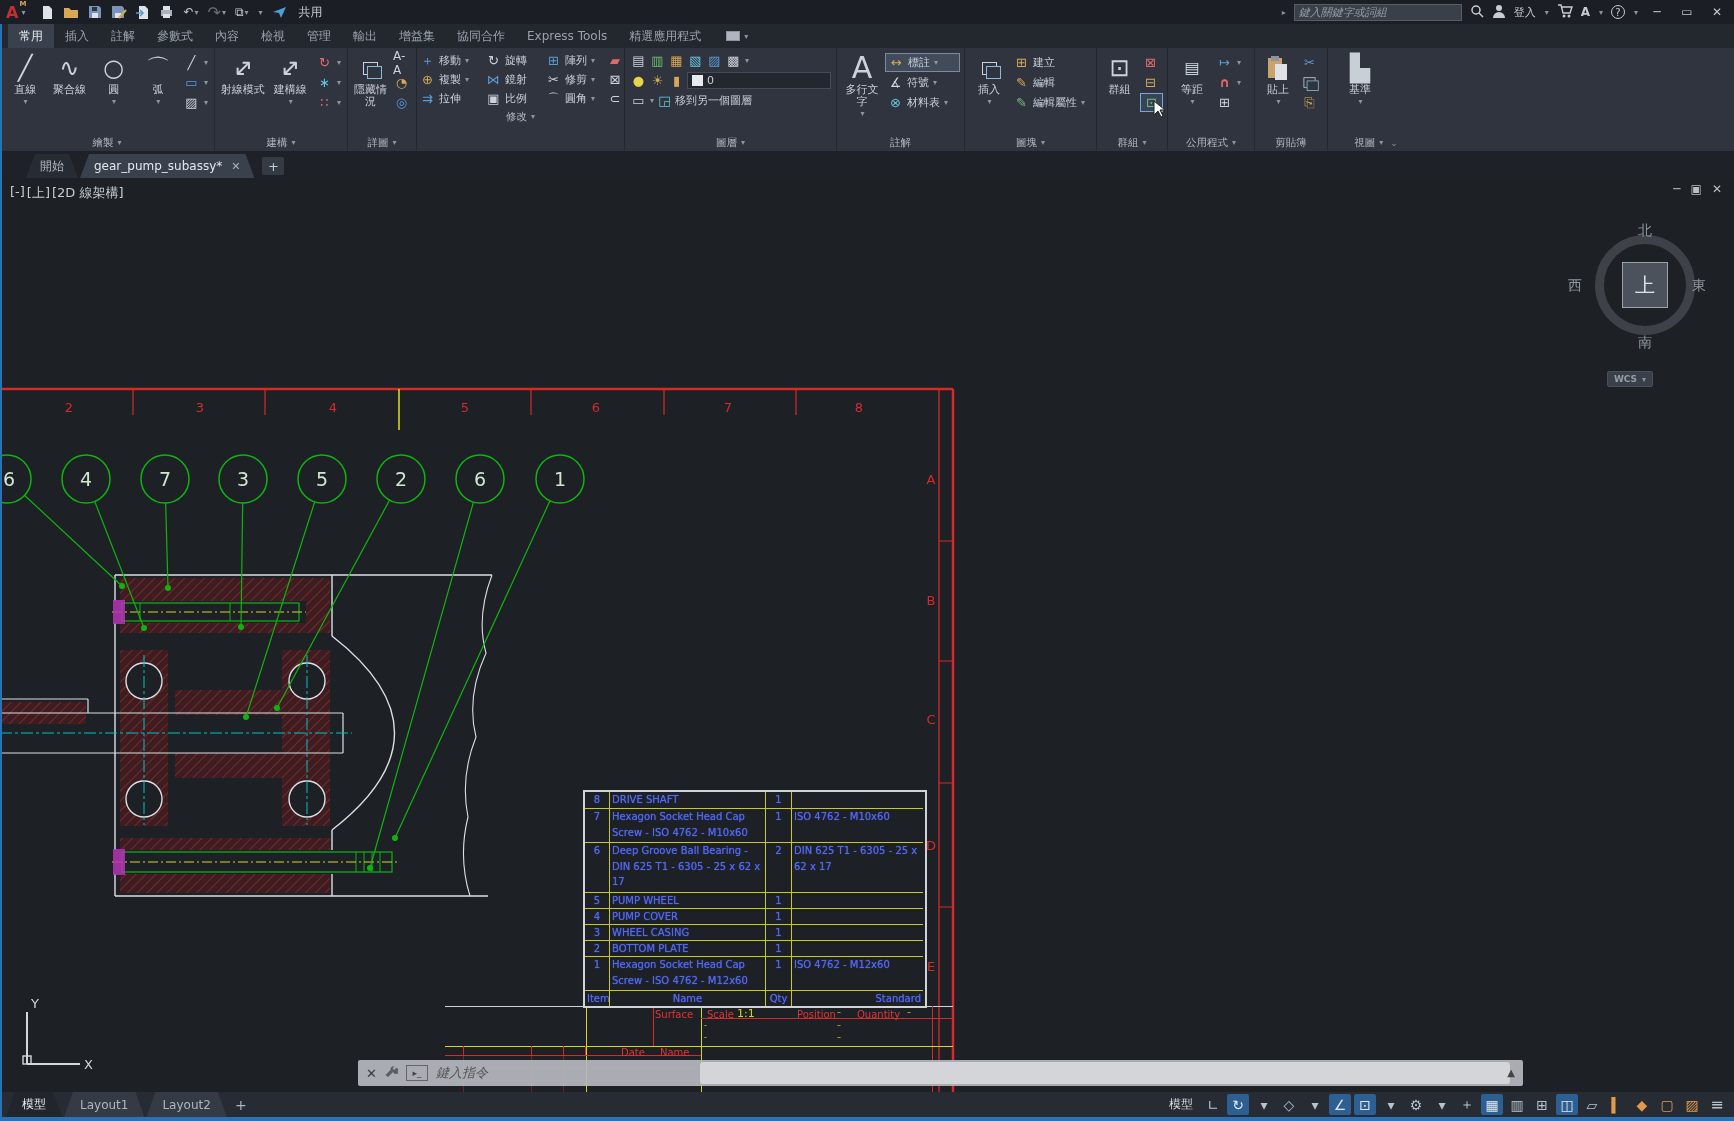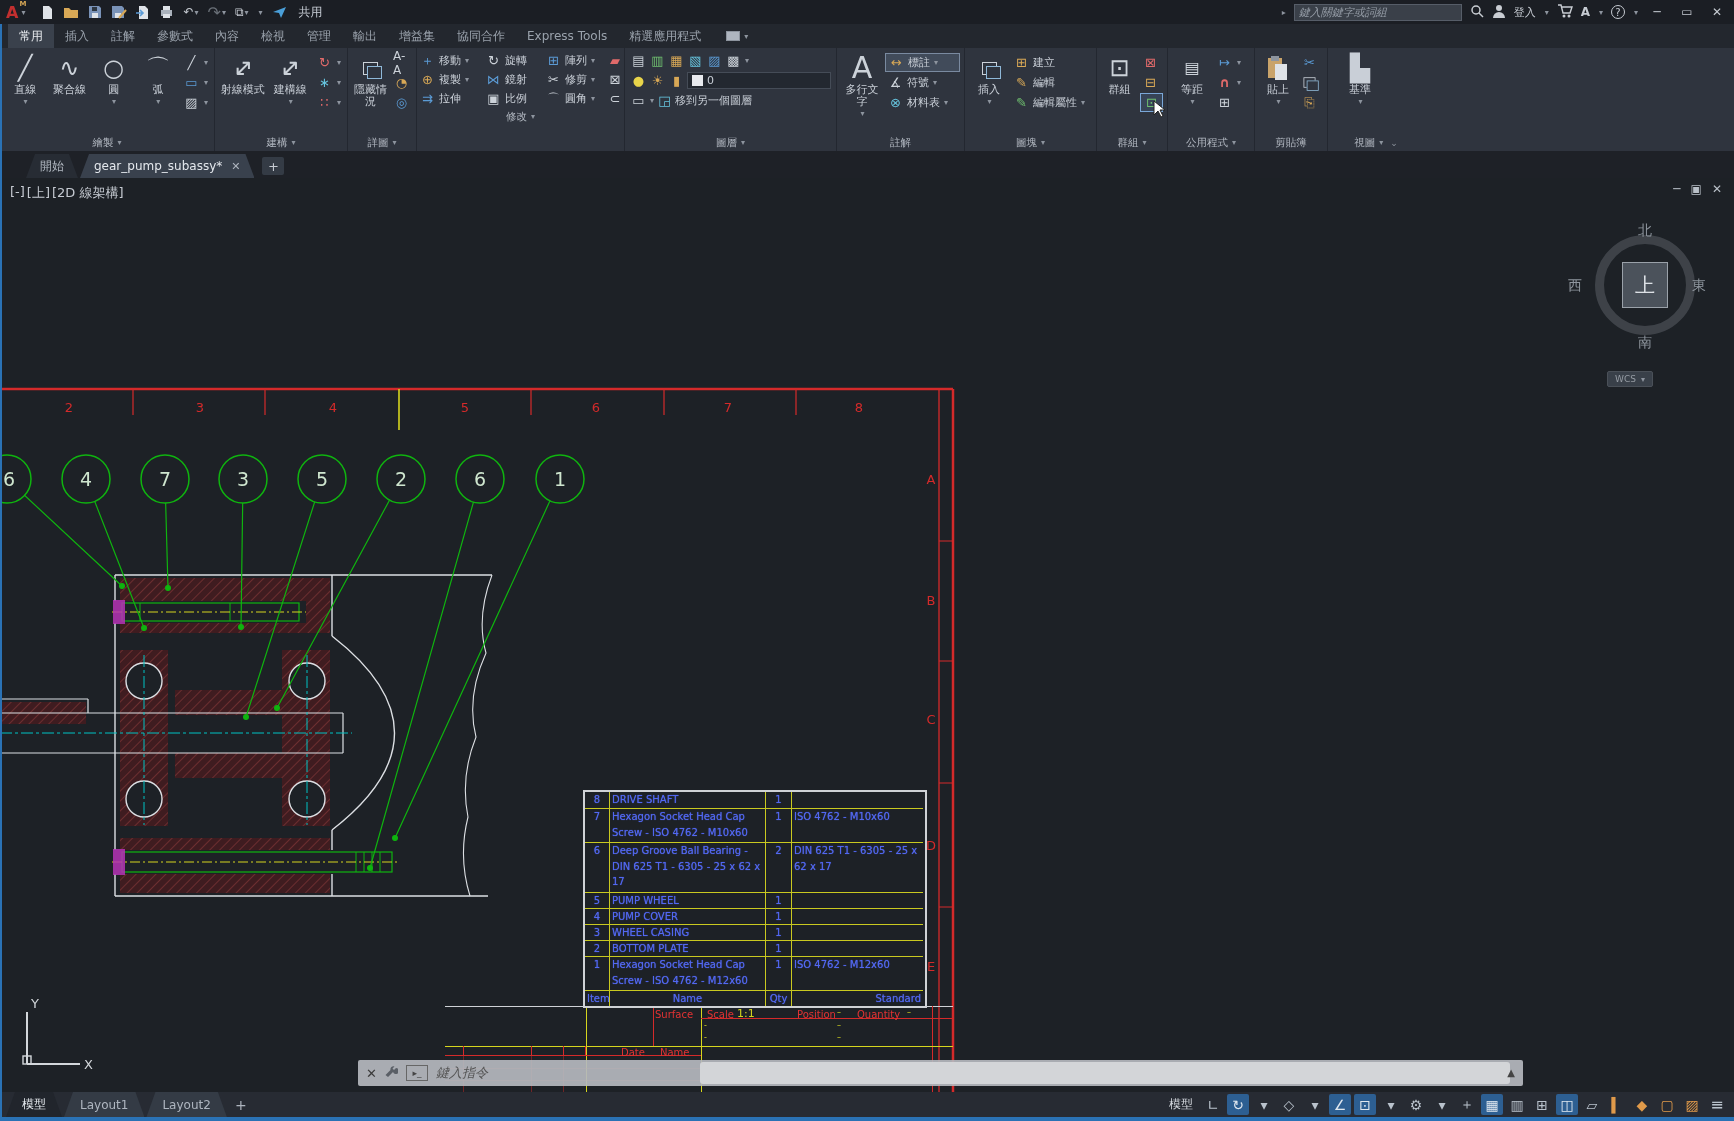--- a/index.html
+++ b/index.html
@@ -60,21 +60,21 @@
   .ftab .x{margin-left:9px;color:#aeb5bf;font-size:11px;}
   .ftab-plus{width:22px;height:18px;margin-left:6px;margin-bottom:3px;background:#343b45;color:#c6cbd2;display:flex;align-items:center;justify-content:center;border-radius:2px;font-size:13px;}
   
   .canvas{position:relative;height:914px;background:var(--bg-canvas);overflow:hidden;}
   .vplabel{position:absolute;left:10px;top:6px;color:#c6cbd2;font-size:13px;display:flex;gap:2px;z-index:6;}
   .dwgwin{position:absolute;right:12px;top:4px;display:flex;gap:10px;color:#b9c0c8;font-size:12px;z-index:6;}
   
   .vc-ring{position:absolute;left:1595px;top:57px;width:100px;height:100px;border:9px solid rgba(115,121,129,.38);border-radius:50%;}
   .vc-face{position:absolute;left:1622px;top:84px;width:46px;height:46px;background:#4b525b;border:1px solid #9aa1a9;color:#dde1e6;font-size:20px;display:flex;align-items:center;justify-content:center;}
   .vc-lbl{position:absolute;color:#8f969e;font-size:14px;z-index:4;}
-  .vc-wcs{position:absolute;left:1607px;top:193px;width:46px;height:16px;background:#394049;border:1px solid #4a5058;border-radius:2px;color:#969ca4;font-size:9px;display:flex;align-items:center;justify-content:center;gap:4px;}
+  .vc-wcs{position:absolute;left:1607px;top:193px;width:46px;height:16px;background:#394049;border:1px solid #4a5058;border-radius:2px;color:#969ca4;font-size:9px;display:flex;align-items:center;justify-content:center;gap:4px;font-weight:bold;}
   
   .plist{position:absolute;left:583px;top:612px;width:344px;border:2px solid #cfd2d6;z-index:3;}
   .prow{display:grid;grid-template-columns:25px 156px 26px 131px;}
   .prow>div{border-right:1px solid #c9c920;border-top:1px solid #c9c920;color:var(--btxt);font-size:10px;line-height:15.5px;padding:0 2px;text-shadow:0 0 1px rgba(80,100,230,.9);overflow:hidden;}
   .prow>div:last-child{border-right:none;}
   .prow:first-child>div{border-top:none;}
   .pc-i,.pc-q{text-align:center;}
   .h16>div{height:16px}.h34>div{height:34px}.h50>div{height:50px}
   
   .tblock{position:absolute;left:445px;top:828px;width:508px;height:86px;z-index:2;font-size:8px;}

